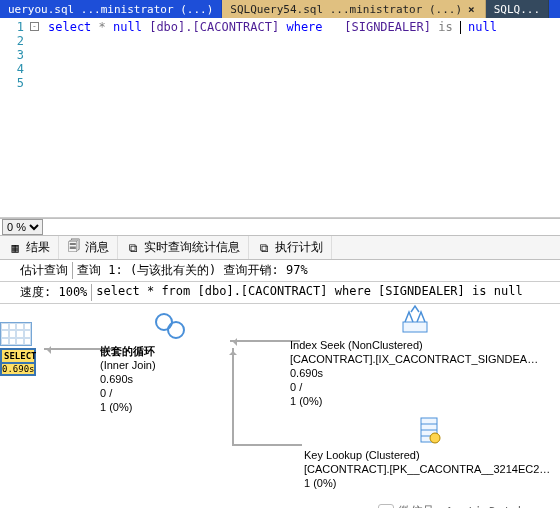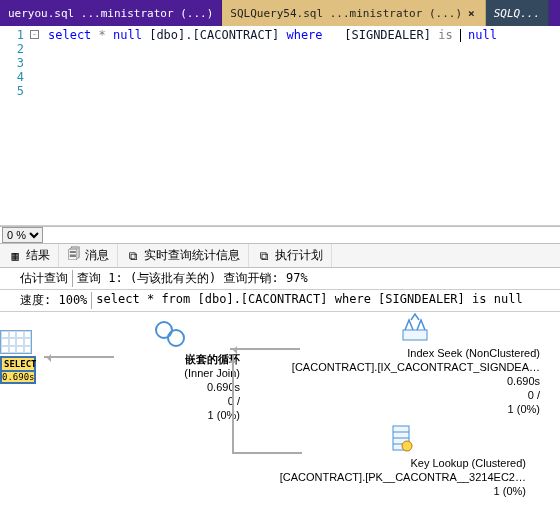--- a/index.html
+++ b/index.html
@@ -1,53 +1,53 @@
 <!DOCTYPE html>
 <html><head>
 <meta charset="utf-8">
 <style>
 * { margin: 0; padding: 0; box-sizing: border-box; }
 body { font-family: "Microsoft YaHei", Consolas, monospace; font-size: 12px; background: #fff; width: 560px; height: 508px; overflow: hidden; position: relative; }
 
 
-.tabs { display: flex; background: #4c1d95; height: 26px; font-size: 11px; color: #fff; }
+.tabs { display: flex; background: #1d4ed8; height: 18px; font-size: 11px; color: #fff; }
 .tab { padding: 2px 8px; display: flex; align-items: center; gap: 4px; border-right: 1px solid rgba(0,0,0,.15); cursor: pointer; }
 .tab-close { font-weight: bold; cursor: pointer; padding: 0 2px; }
 .tab.yellow { background: #e0c080; color: #222; }
-.tab.dark { background: #34495e; color: #fff; font-style: italic; }
+.tab.dark { background: #34495e; color: #fff; }
 
 
 .editor { display: flex; background: #fff; height: 200px; border-bottom: 1px solid #ccc; }
 .gutter { width: 30px; background: #fff; text-align: right; color: #2b91af; font-family: Consolas, monospace; font-size: 12px; padding-top: 2px; user-select: none; }
 .gutter div { padding-right: 6px; line-height: 14px; }
 .fold { width: 14px; background: #fff; padding-top: 2px; }
 .fold-box { width: 9px; height: 9px; border: 1px solid #808080; font-size: 8px; line-height: 7px; text-align: center; color: #808080; background: #fff; margin-top: 2px; cursor: pointer; }
 .code { font-family: Consolas, monospace; font-size: 12px; padding: 2px 4px; line-height: 14px; white-space: pre; }
 .kw-blue { color: #0000ff; }
-.kw-teal { color: #0f172a; }
+.kw-teal { color: #4c1d95; }
 .kw-gray { color: #808080; }
 .cursor-bar { border-left: 1px solid #000; display: inline-block; height: 13px; vertical-align: middle; }
 
 
 .zoombar { display: flex; align-items: center; height: 18px; border-top: 1px solid #c0c0c0; border-bottom: 1px solid #c0c0c0; font-size: 11px; padding-left: 2px; }
 .zoombar select { font-size: 11px; border: 1px solid #999; height: 16px; }
 
 
 .rtabs { display: flex; align-items: center; height: 24px; border-bottom: 1px solid #c0c0c0; background: #f5f5f5; font-size: 12px; }
 .rtab { padding: 3px 8px; display: flex; align-items: center; gap: 4px; cursor: pointer; border-right: 1px solid #ddd; }
 .rtab .ico { width: 14px; height: 14px; display: inline-flex; align-items: center; justify-content: center; }
 
 
 .infobar { font-family: "SimSun", monospace; font-size: 12px; padding: 2px 20px; border-bottom: 1px solid #ccc; display: flex; }
 .infobar .lbl { white-space: nowrap; }
 .infobar .divider { border-left: 1px solid #aaa; margin: 0 4px; }
 
 
 .plan { position: relative; height: 220px; background: #fff; }
-.node { position: absolute; text-align: right; font-size: 11px; font-family: "SimSun", Arial; line-height: 14px; }
+.node { position: absolute; text-align: left; font-size: 11px; font-family: "SimSun", Arial; line-height: 14px; }
 .node .title { font-weight: bold; }
 .node-icon { width: 32px; height: 32px; margin: 0 auto 2px; }
 .arrow { position: absolute; border-top: 2px solid #aaa; }
 .arrow::before { content: ""; position: absolute; left: -1px; top: -4px; border: 4px solid transparent; border-right-color: #aaa; }
 .arrow.down { border-top: none; border-left: 2px solid #aaa; }
 .arrow.down::before { left: -5px; top: -1px; border: 4px solid transparent; border-bottom-color: #aaa; }
 
 
 .select-box { position: absolute; left: 0; top: 18px; width: 36px; }
 .select-grid { width: 32px; height: 24px; background: #fff; border: 1px solid #76a6d6; display: grid; grid-template-columns: repeat(4,1fr); grid-template-rows: repeat(3,1fr); }
@@ -172,21 +172,21 @@
     <div>Index Seek (NonClustered)</div>
     <div>[CACONTRACT].[IX_CACONTRACT_SIGNDEA…</div>
     <div>0.690s</div>
     <div>0 /</div>
     <div>1 (0%)</div>
   </div>
 
   <div class="arrow down" style="left:232px;top:44px;height:98px;width:0;"></div>
   <div style="position:absolute;left:232px;top:140px;width:70px;border-top:2px solid #aaa;"></div>
 
-  <div class="node" style="left:276px;top:110px;width:250px;">
+  <div class="node" style="left:304px;top:110px;width:250px;">
     <div class="node-icon">
       <svg viewBox="0 0 32 32">
           <rect x="8" y="4" width="16" height="24" fill="#eef6ff" stroke="#4a90d9"></rect>
           <line x1="8" y1="10" x2="24" y2="10" stroke="#4a90d9"></line>
           <line x1="8" y1="16" x2="24" y2="16" stroke="#4a90d9"></line>
           <line x1="8" y1="22" x2="24" y2="22" stroke="#4a90d9"></line>
           <circle cx="22" cy="24" r="5" fill="#ffd54f" stroke="#b38600"></circle>
         </svg>
     </div>
     <div>Key Lookup (Clustered)</div>

